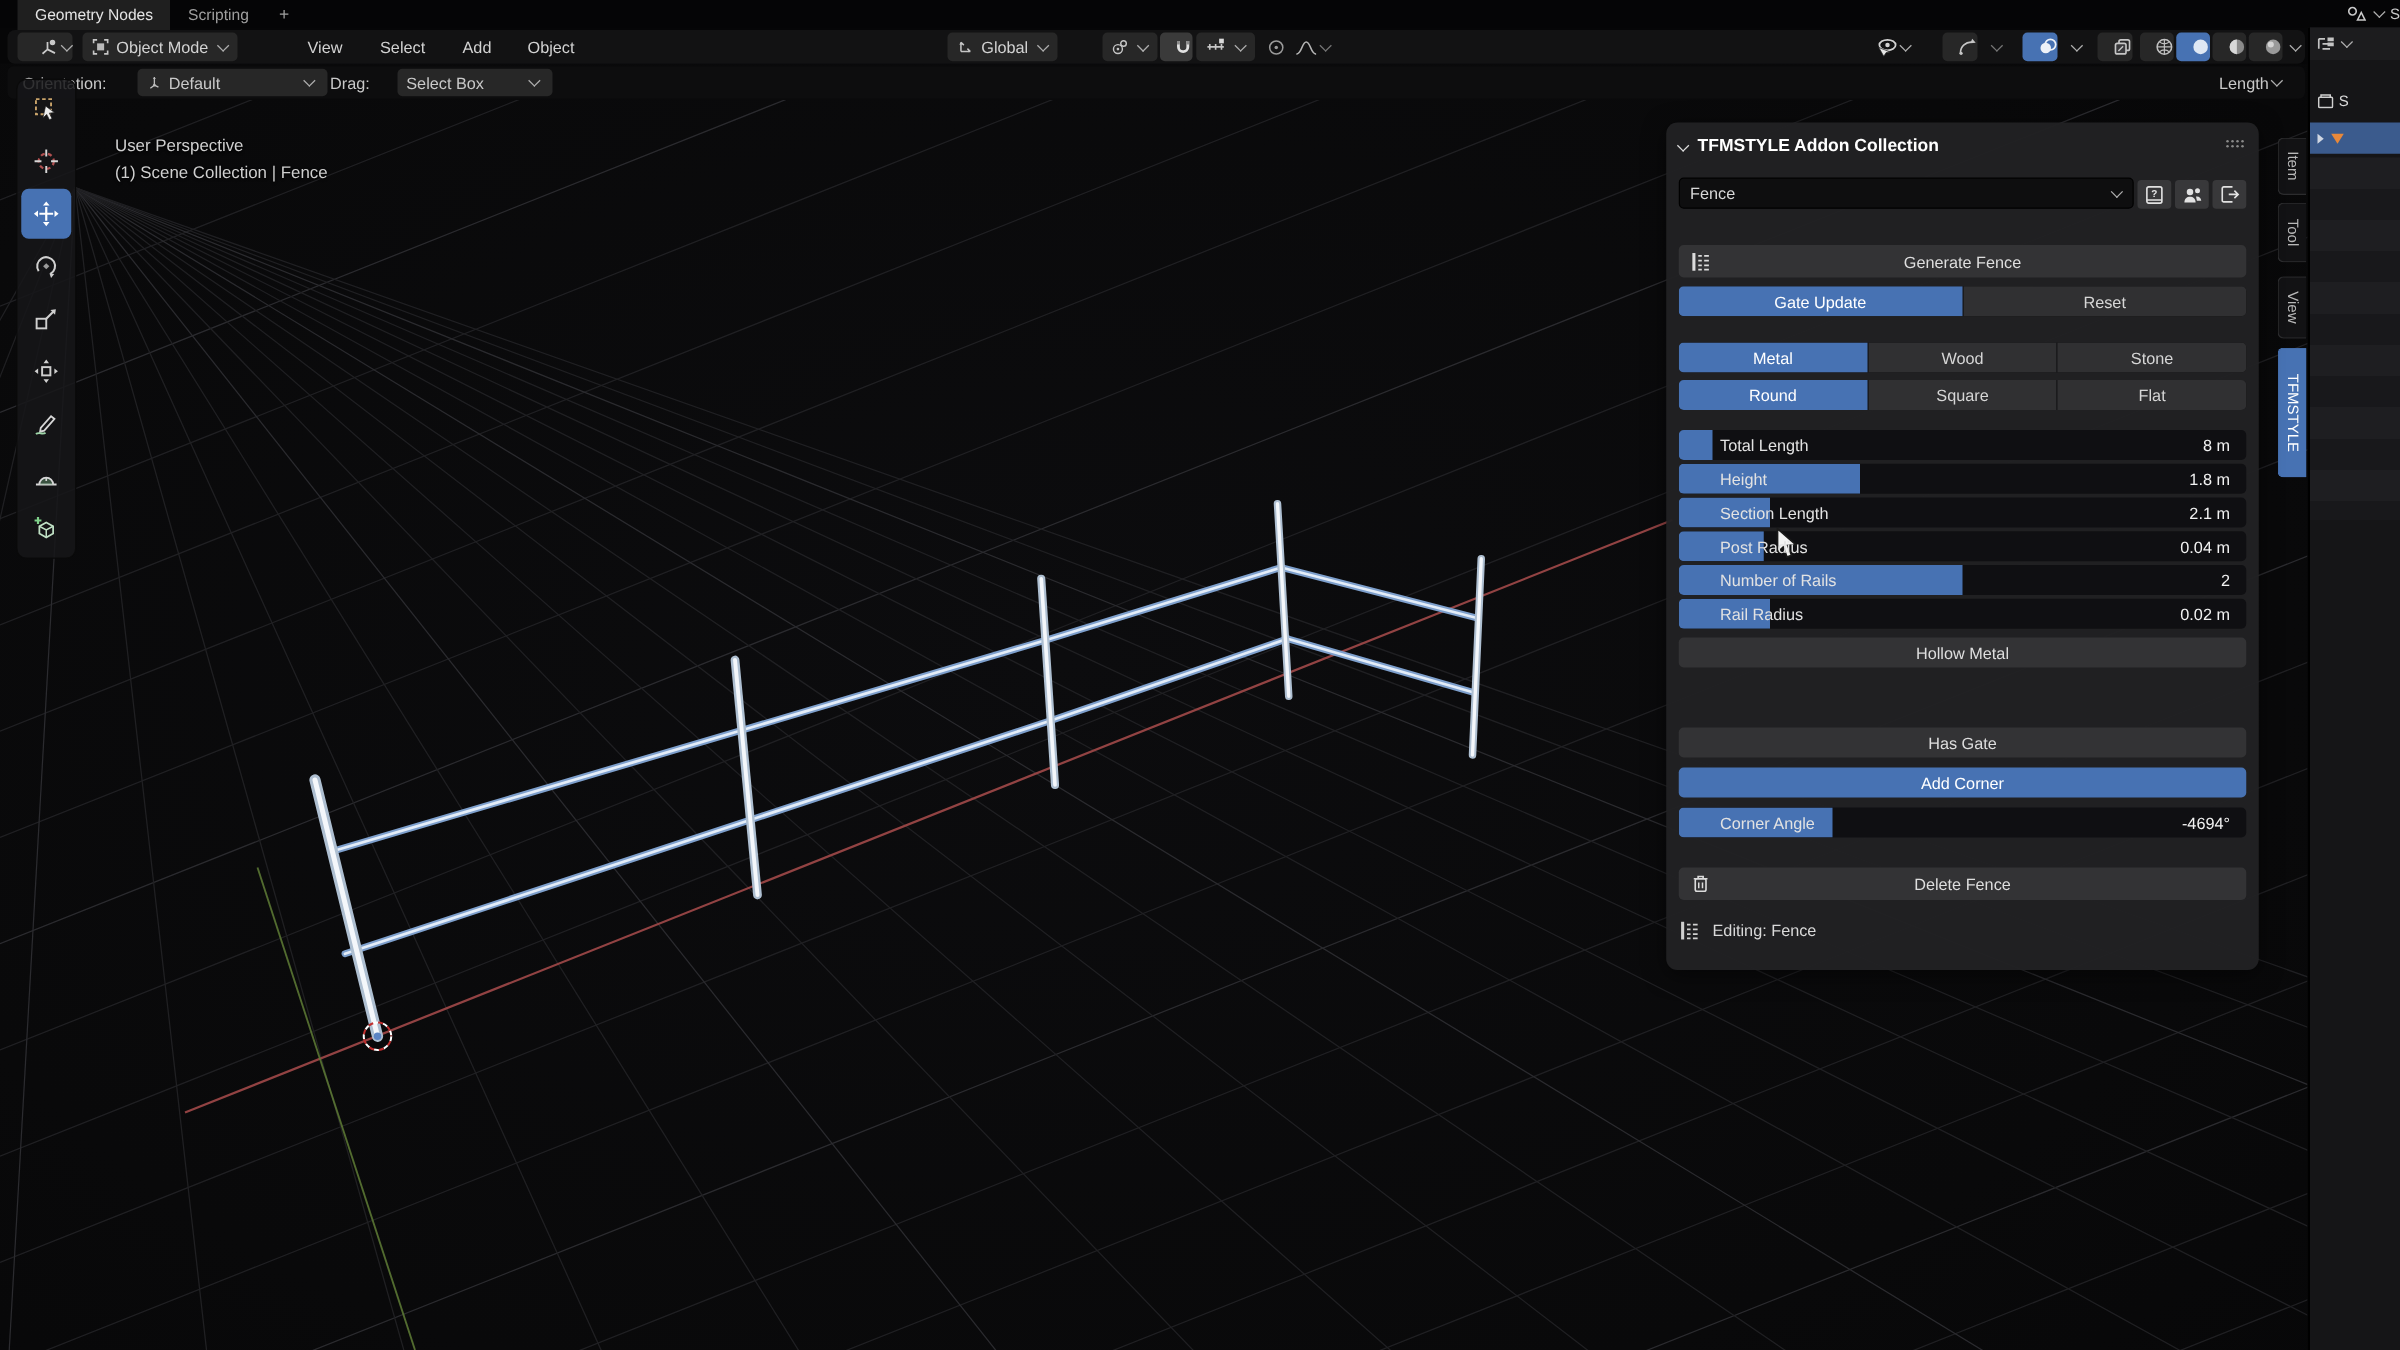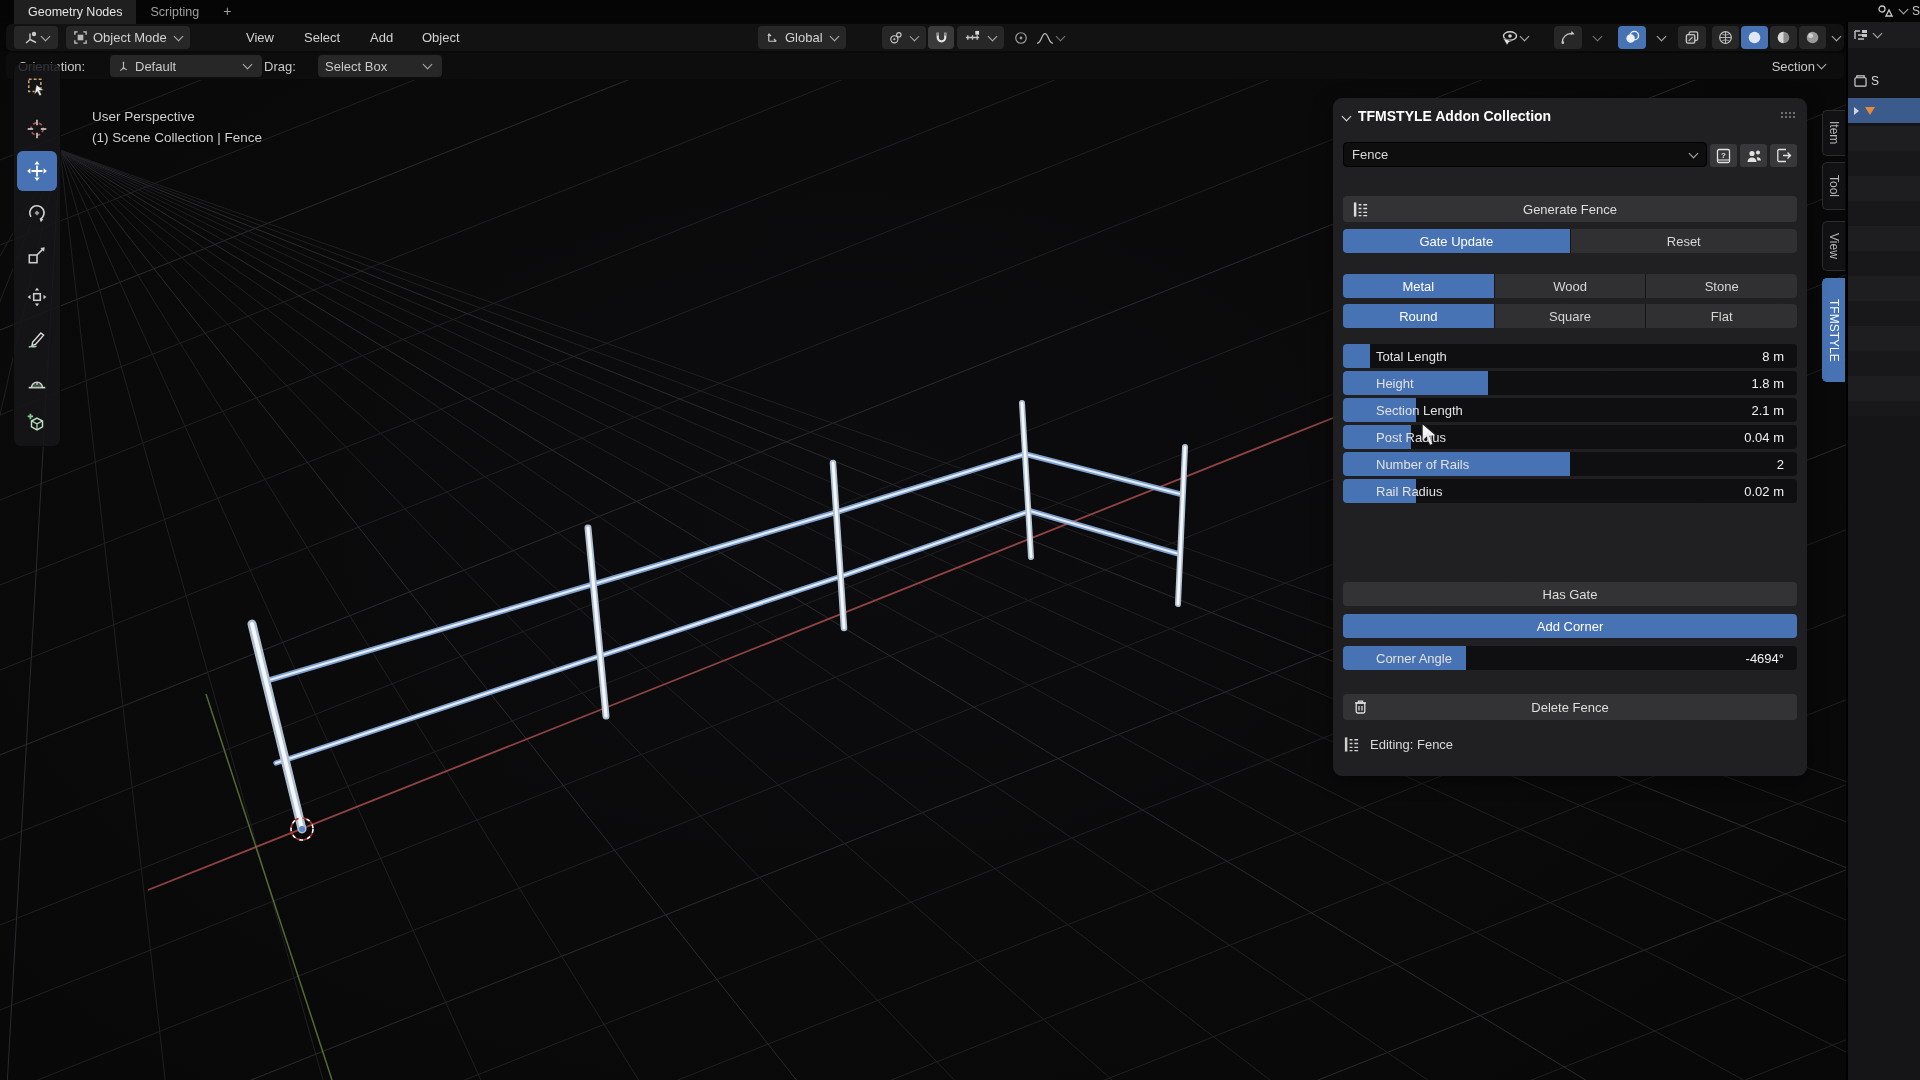--- a/index.html
+++ b/index.html
@@ -7,21 +7,21 @@
   .abs{position:absolute;}
   
   #tabbar{left:0;top:0;width:1920px;height:22px;background:#050506;display:flex;align-items:center;}
   .wtab{height:20px;margin-top:2px;padding:16px 14px;display:flex;align-items:center;font-size:12.5px;
     color:#9f9f9f;border-radius:5px 5px 0 0;}
   .wtab.active{background:#1f1f1f;color:#e4e4e4;}
   .wtab-add{color:#9f9f9f;font-size:14px;padding:0 10px;}
   #tabbar-right{position:absolute;right:0;top:0;height:22px;display:flex;align-items:center;gap:4px;color:#c8c8c8;font-size:12px;}
   
   #vheader{left:6px;top:24px;width:1838px;height:27px;background:#121213;border-radius:6px;}
-  #vheader .hitem{position:absolute;top:2px;height:23px;display:flex;align-items:center;font-size:13px;color:#d2d2d2;}
+  #vheader .hitem{position:absolute;top:2px;height:23px;display:flex;align-items:center;font-size:13px;color:#d2d2d2;justify-content:flex-end;}
   .pill{background:#272727;border-radius:4px;padding:0 7px;gap:5px;}
   .menu{padding:0 8px;}
   .icobtn{background:#272727;border-radius:4px;justify-content:center;}
   .icobtn.on{background:#3a3a3a;}
   .icobtn.blue{background:#4772b3;}
   .chev{width:6px;height:6px;border-right:1.5px solid #b0b0b0;border-bottom:1.5px solid #b0b0b0;
     transform:rotate(45deg);display:inline-block;margin:-3px 1px 0 3px;}
   .chev.dim{border-color:#777;}
   
   #tsettings{left:6px;top:53px;width:1838px;height:26px;background:#0d0d0e;border-radius:5px;}
@@ -312,21 +312,21 @@
     </svg>
     <span>Default</span>
     <span class="chev" style="position:absolute;right:10px"></span>
   </div>
   <div class="hitem lbl" style="left:258px">Drag:</div>
   <div class="hitem pill" style="left:312px;width:110px">
     <span>Select Box</span>
     <span class="chev" style="position:absolute;right:10px"></span>
   </div>
   <div class="hitem" style="right:18px">
-    <span>Section</span>
+    <span>Length</span>
     <span class="chev"></span>
   </div>
 </div>
 
 <div id="ltoolbar" class="abs">
   <div class="tool">
     <svg width="22" height="22" viewBox="0 0 20 20">
       <rect x="2.5" y="3" width="11" height="11" fill="none" stroke="#c9a36a" stroke-width="1.4" stroke-dasharray="2.6 1.9"></rect>
       <path d="M9.5 8l6.5 4.8-3.8.4 2 3.9-1.9.9-2-3.9-2.7 2.7z" fill="#ececec" stroke="#1b1b1b" stroke-width=".5"></path>
     </svg>
@@ -531,20 +531,23 @@
       <span class="slab">Number of Rails</span>
       <span class="sval">2</span>
     </div>
     <div class="srow">
       <div class="sfill" style="width: 16%;"></div>
       <span class="slab">Rail Radius</span>
       <span class="sval">0.02 m</span>
     </div>
   </div>
 
+  <div class="prow btn" style="top:412px">
+    <span>Hollow Metal</span>
+    </div>
   <div class="prow btn" style="top:484px">
     <span>Has Gate</span>
     </div>
   <div class="prow btn blue" style="top:516px">
     <span>Add Corner</span>
     </div>
 
   <div class="prow srow" style="top:548px">
     <div class="sfill" style="width: 27%;"></div>
     <span class="slab">Corner Angle</span>

